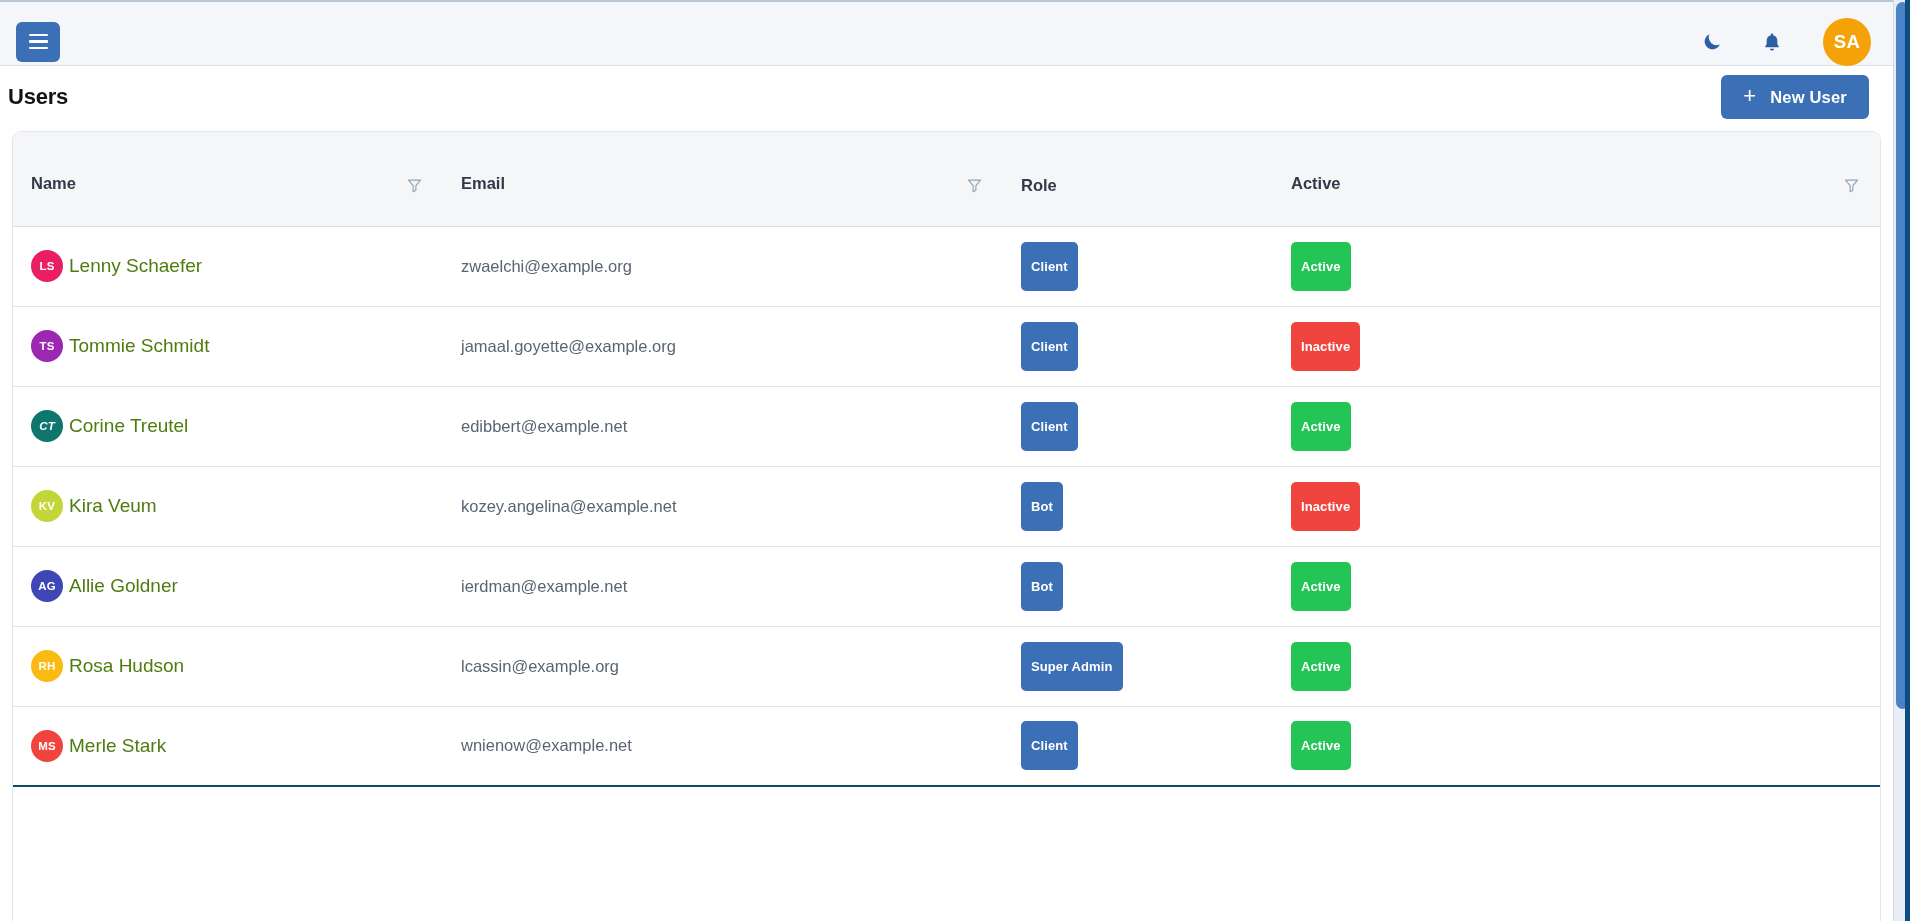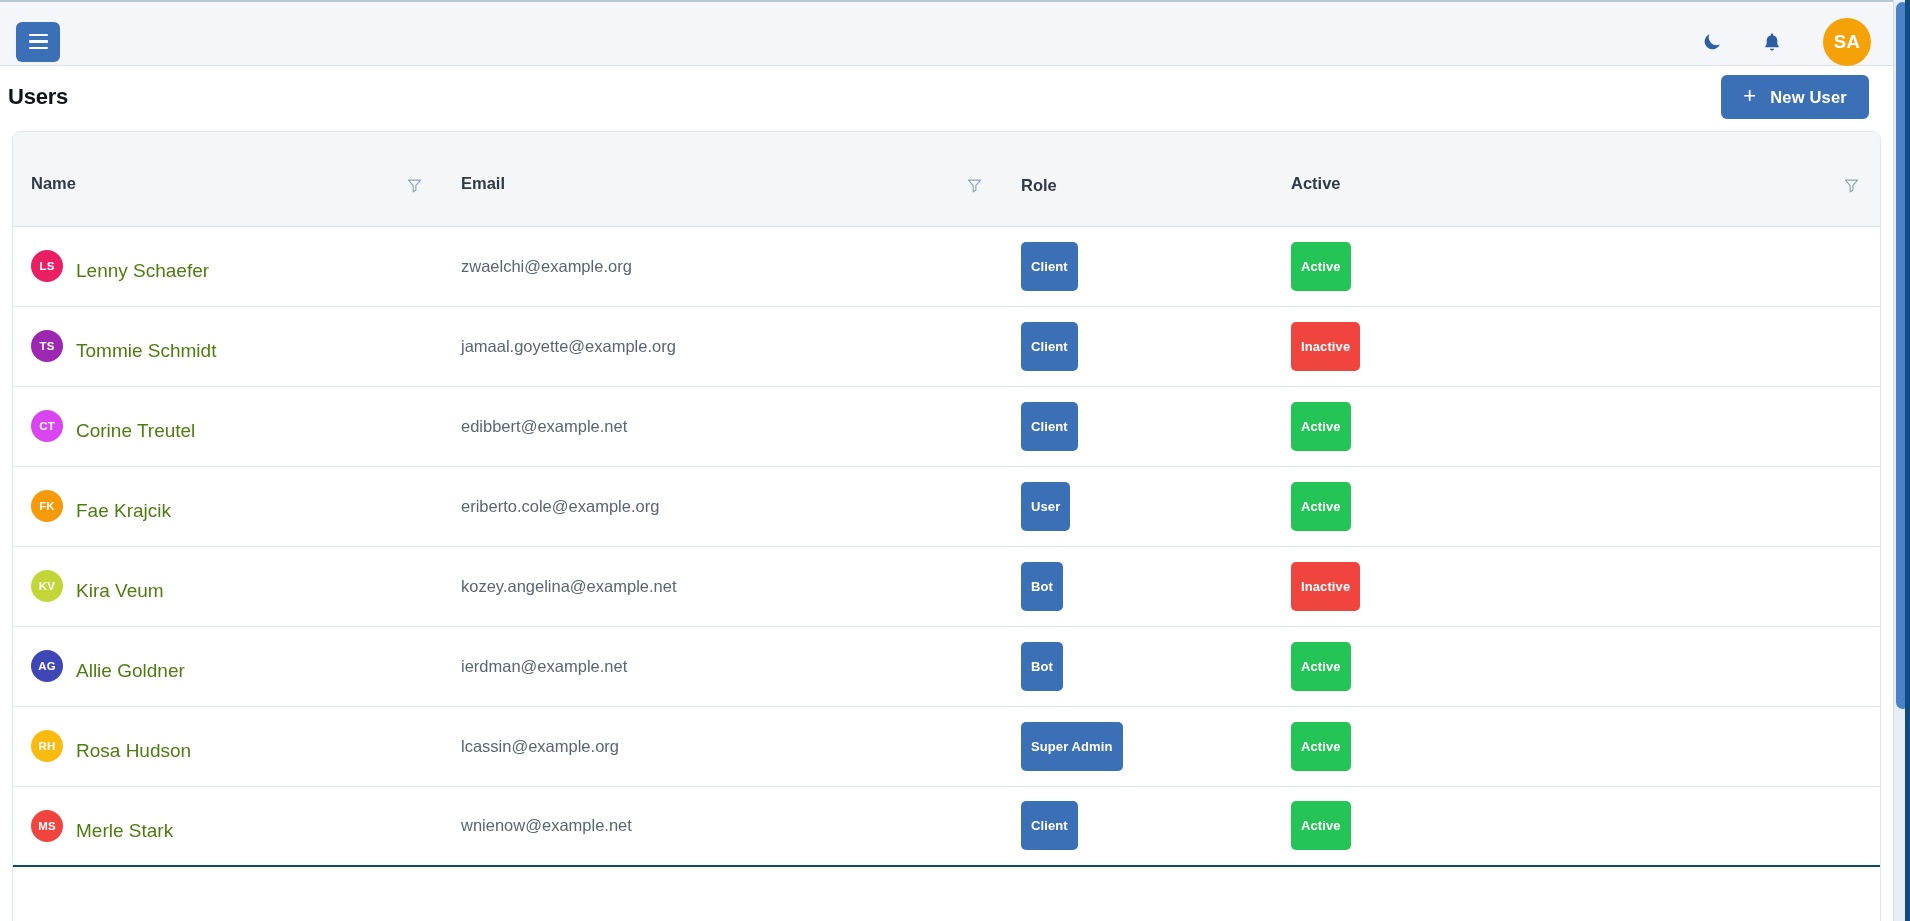--- a/index.html
+++ b/index.html
@@ -197,22 +197,22 @@
     border-bottom: 1px solid #e2e6ea;
     padding: 0 18px;
     vertical-align: middle;
     font-size: 16.5px;
     color: #4b5563;
   }
   tbody tr:last-child td { border-bottom: 2px solid #0c4a6e; }
 
   .name-cell {
     display: flex;
-    align-items: flex-end;
-    gap: 13px;
+    align-items: center;
+    gap: 6px;
   }
 
   .avatar {
     width: 32px;
     height: 32px;
     min-width: 32px;
     border-radius: 50%;
     color: #ffffff;
     font-size: 11.5px;
     font-weight: bold;
@@ -385,37 +385,26 @@
                 <span class="user-name">Tommie Schmidt</span>
               </div>
             </td>
             <td><span class="email-text">jamaal.goyette@example.org</span></td>
             <td><span class="badge badge-role">Client</span></td>
             <td><span class="badge badge-inactive">Inactive</span></td>
           </tr>
           <tr>
             <td>
               <div class="name-cell">
-                <div class="avatar" style="background: #d946ef;">CT</div>
+                <div class="avatar" style="background: #0f766e; font-style: italic;">CT</div>
                 <span class="user-name">Corine Treutel</span>
               </div>
             </td>
             <td><span class="email-text">edibbert@example.net</span></td>
             <td><span class="badge badge-role">Client</span></td>
-            <td><span class="badge badge-active">Active</span></td>
-          </tr>
-          <tr>
-            <td>
-              <div class="name-cell">
-                <div class="avatar" style="background: rgb(245, 154, 11);">FK</div>
-                <span class="user-name">Fae Krajcik</span>
-              </div>
-            </td>
-            <td><span class="email-text">eriberto.cole@example.org</span></td>
-            <td><span class="badge badge-role">User</span></td>
             <td><span class="badge badge-active">Active</span></td>
           </tr>
           <tr>
             <td>
               <div class="name-cell">
                 <div class="avatar" style="background: rgb(195, 214, 57);">KV</div>
                 <span class="user-name">Kira Veum</span>
               </div>
             </td>
             <td><span class="email-text">kozey.angelina@example.net</span></td>

